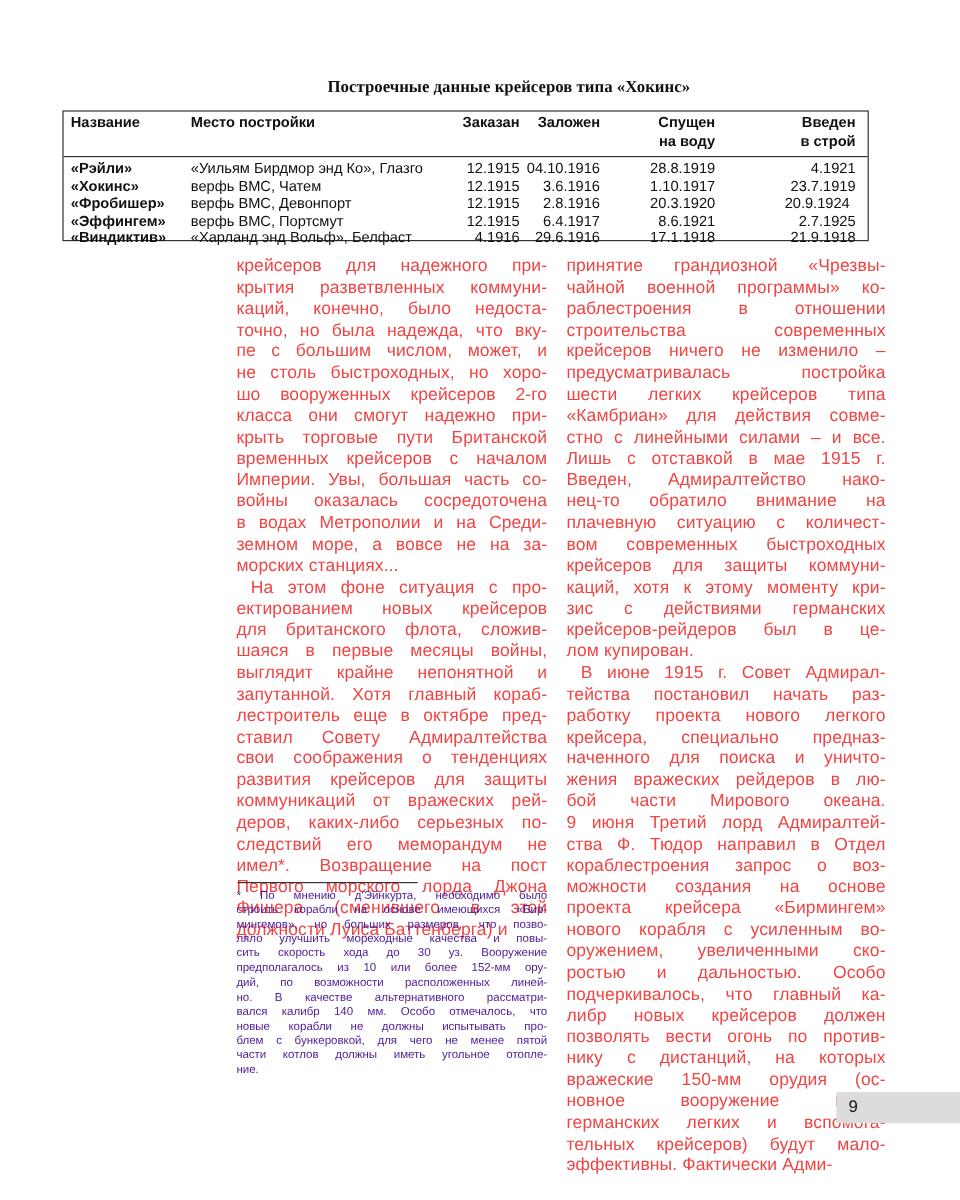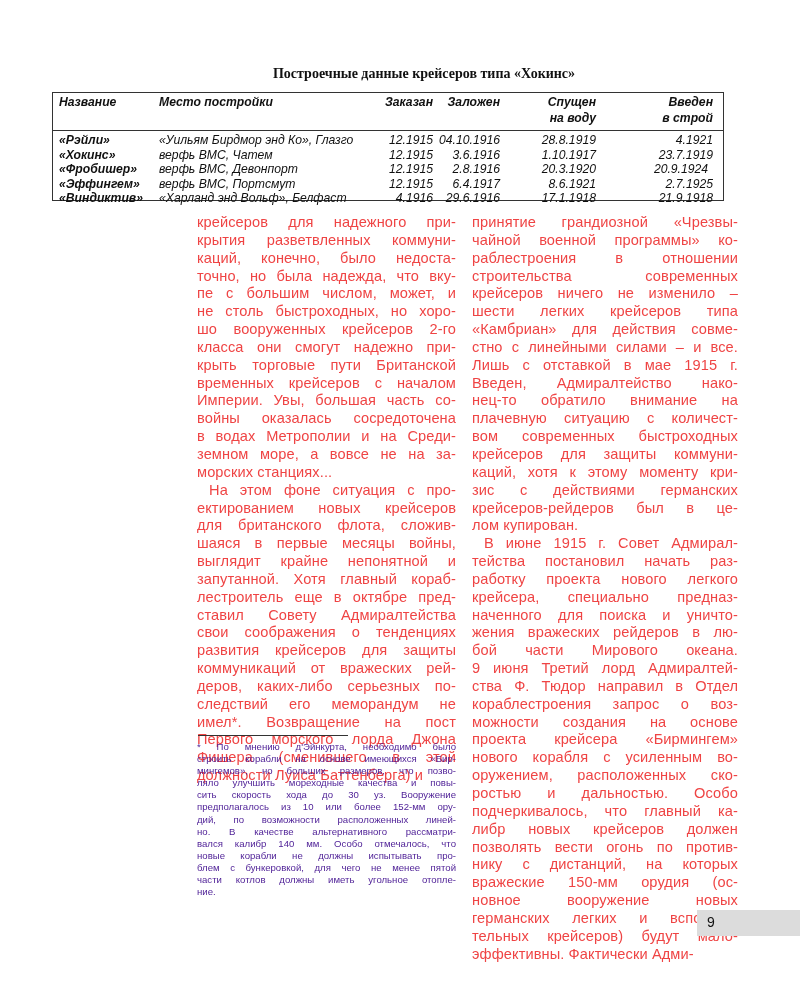--- a/index.html
+++ b/index.html
@@ -4,21 +4,21 @@
 <style>
   html, body { margin: 0; padding: 0; background: #ffffff; }
   body { width: 800px; height: 1000px; position: relative; overflow: hidden; color: #1a1a1a; }
   .title {
     position: absolute; left: 0; width: 800px; top: 66px; text-align: center;
     font-family: "Liberation Serif", serif; font-weight: bold; font-size: 14px; color: #111; padding-left: 24px;
   }
   .table-box {
     position: absolute; left: 52px; top: 92px; width: 672px; height: 109px;
     border: 1.4px solid #333; box-sizing: border-box;
-    font-family: "Liberation Sans", sans-serif; font-size: 12.2px; color: #111; font-style: italic;
+    font-family: "Liberation Sans", sans-serif; font-size: 12.2px; color: #111;
   }
   .thead { position: absolute; left: 0; top: 0; width: 100%; height: 37px; border-bottom: 1.2px solid #333; }
   .th { position: absolute; font-weight: bold; line-height: 15.5px; top: 2px; }
   .th.right { text-align: right; }
   .tbody { position: absolute; left: 0; top: 40px; width: 100%; }
   .trow { position: relative; height: 14.5px; line-height: 14.5px; }
   .td { position: absolute; top: 0; white-space: nowrap; }
   .td.right { text-align: right; }
   .td.name { font-weight: bold; }
 
@@ -145,20 +145,21 @@
     <div class="line">Первого морского лорда Джона</div>
     <div class="line">Фишера (сменившего в этой</div>
     <div class="line last">должности Луиса Баттенберга) и</div>
   </div>
 <div class="col col-right" id="col-right">
     <div class="line">принятие грандиозной «Чрезвы-</div>
     <div class="line">чайной военной программы» ко-</div>
     <div class="line">раблестроения в отношении</div>
     <div class="line">строительства современных</div>
     <div class="line">крейсеров ничего не изменило –</div>
+    <div class="line">предусматривалась постройка</div>
     <div class="line">шести легких крейсеров типа</div>
     <div class="line">«Камбриан» для действия совме-</div>
     <div class="line">стно с линейными силами – и все.</div>
     <div class="line">Лишь с отставкой в мае 1915 г.</div>
     <div class="line">Введен, Адмиралтейство нако-</div>
     <div class="line">нец-то обратило внимание на</div>
     <div class="line">плачевную ситуацию с количест-</div>
     <div class="line">вом современных быстроходных</div>
     <div class="line">крейсеров для защиты коммуни-</div>
     <div class="line">каций, хотя к этому моменту кри-</div>
@@ -171,21 +172,21 @@
     <div class="line">крейсера, специально предназ-</div>
     <div class="line">наченного для поиска и уничто-</div>
     <div class="line">жения вражеских рейдеров в лю-</div>
     <div class="line">бой части Мирового океана.</div>
     <div class="line">9 июня Третий лорд Адмиралтей-</div>
     <div class="line">ства Ф. Тюдор направил в Отдел</div>
     <div class="line">кораблестроения запрос о воз-</div>
     <div class="line">можности создания на основе</div>
     <div class="line">проекта крейсера «Бирмингем»</div>
     <div class="line">нового корабля с усиленным во-</div>
-    <div class="line">оружением, расположенных ско-</div>
+    <div class="line">оружением, увеличенными ско-</div>
     <div class="line">ростью и дальностью. Особо</div>
     <div class="line">подчеркивалось, что главный ка-</div>
     <div class="line">либр новых крейсеров должен</div>
     <div class="line">позволять вести огонь по против-</div>
     <div class="line">нику с дистанций, на которых</div>
     <div class="line">вражеские 150-мм орудия (ос-</div>
     <div class="line">новное вооружение новых</div>
     <div class="line">германских легких и вспомога-</div>
     <div class="line">тельных крейсеров) будут мало-</div>
     <div class="line last">эффективны. Фактически Адми-</div>

